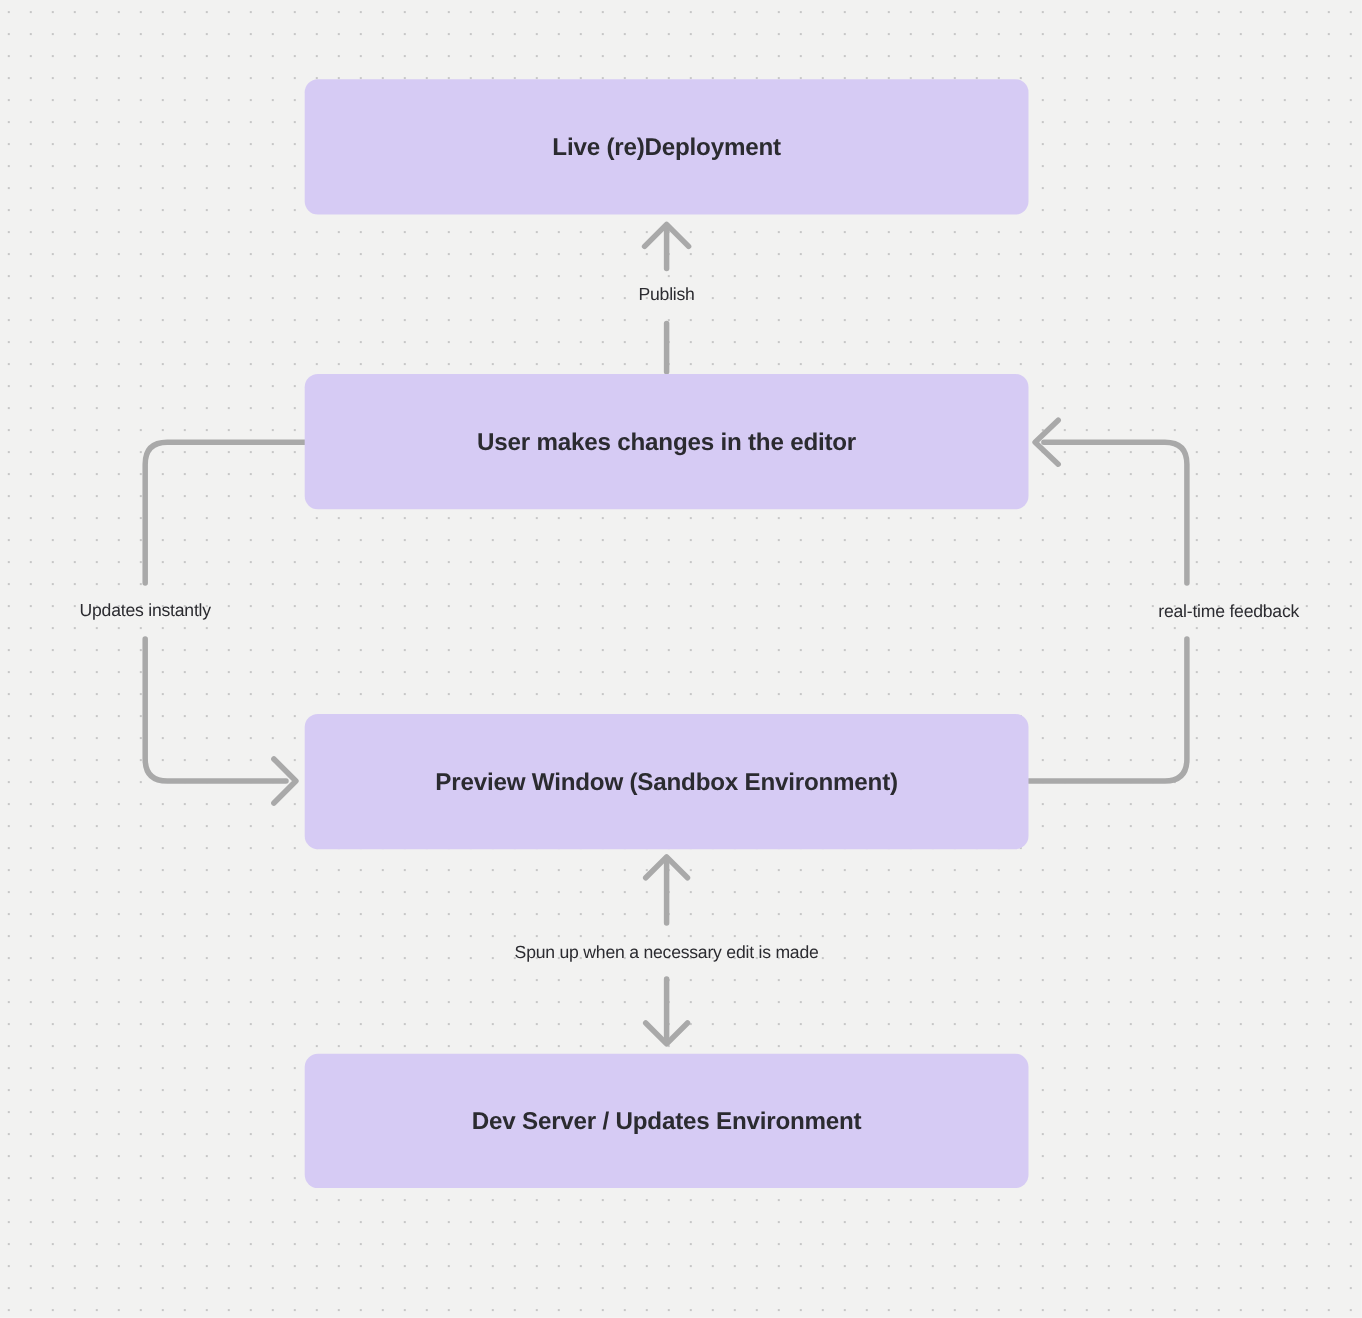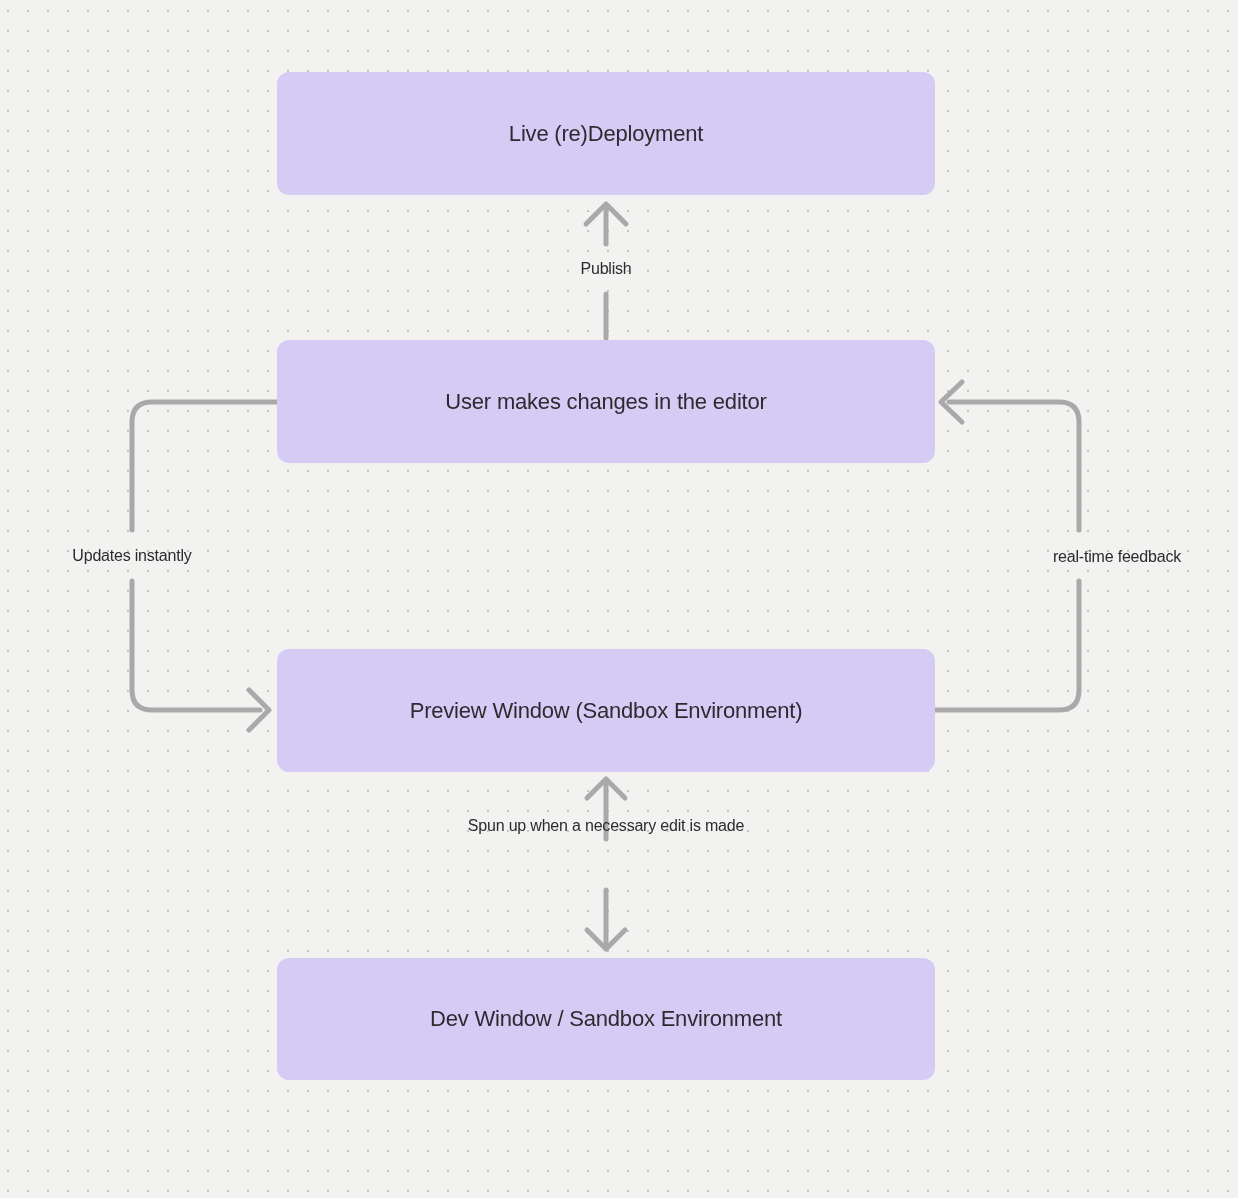--- a/index.html
+++ b/index.html
@@ -39,20 +39,21 @@
   .node {
     position: absolute;
     left: 277px;
     width: 658px;
     height: 123px;
     background: #d6cbf4;
     border-radius: 12px;
     display: flex;
     align-items: center;
     justify-content: center;
+    font-weight: bold;
   }
   .node-label {
     font-size: 22px;
     color: #2b2b30;
     letter-spacing: -0.2px;
     white-space: nowrap;
   }
   .edge-label {
     position: absolute;
     transform: translate(-50%, -50%);
@@ -93,21 +94,21 @@
 
   <div class="node" style="top:340px;">
     <span class="node-label">User makes changes in the editor</span>
   </div>
 
   <div class="node" style="top:649px;">
     <span class="node-label">Preview Window (Sandbox Environment)</span>
   </div>
 
   <div class="node" style="top:958px; height:122px;">
-    <span class="node-label">Dev Window / Sandbox Environment</span>
+    <span class="node-label">Dev Server / Updates Environment</span>
   </div>
 
   <div class="edge-label" style="left:606px; top:269px;">Publish</div>
   <div class="edge-label" style="left:132px; top:556px;">Updates instantly</div>
   <div class="edge-label" style="left:1077px; top:557px;margin-left:40px;">real-time feedback</div>
-  <div class="edge-label" style="left:606px; top:826px;">Spun up when a necessary edit is made</div>
+  <div class="edge-label" style="left:606px; top:867px;">Spun up when a necessary edit is made</div>
 
 </div>
 
 </body></html>

